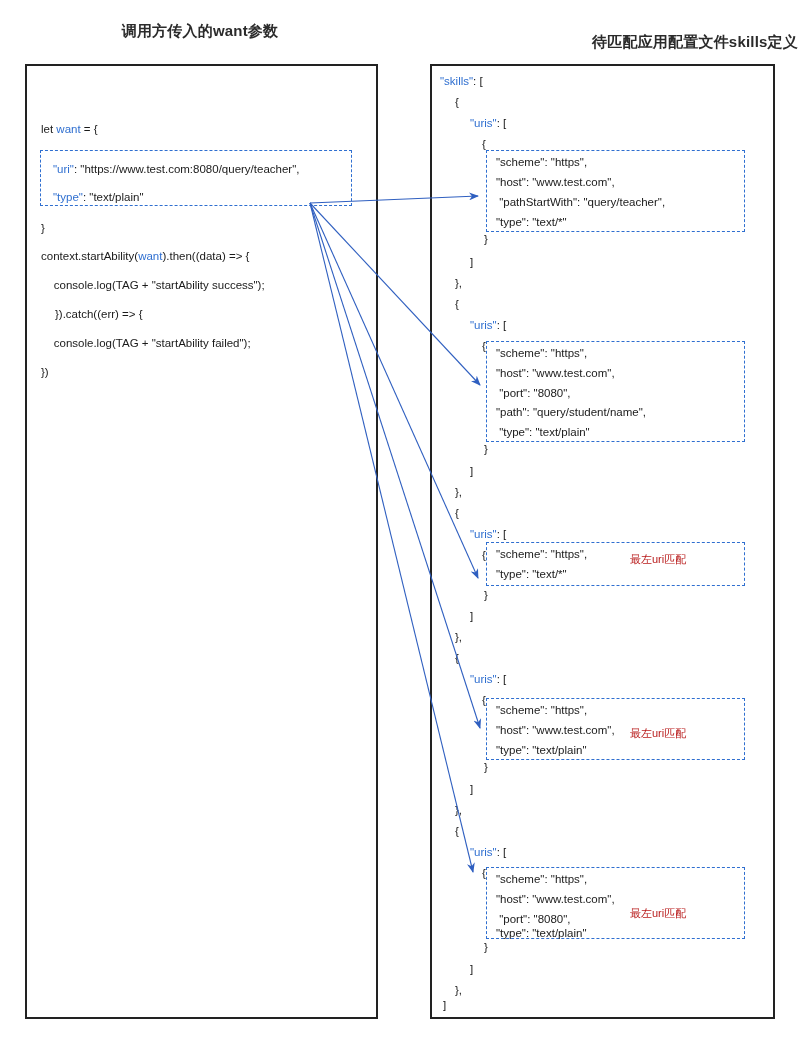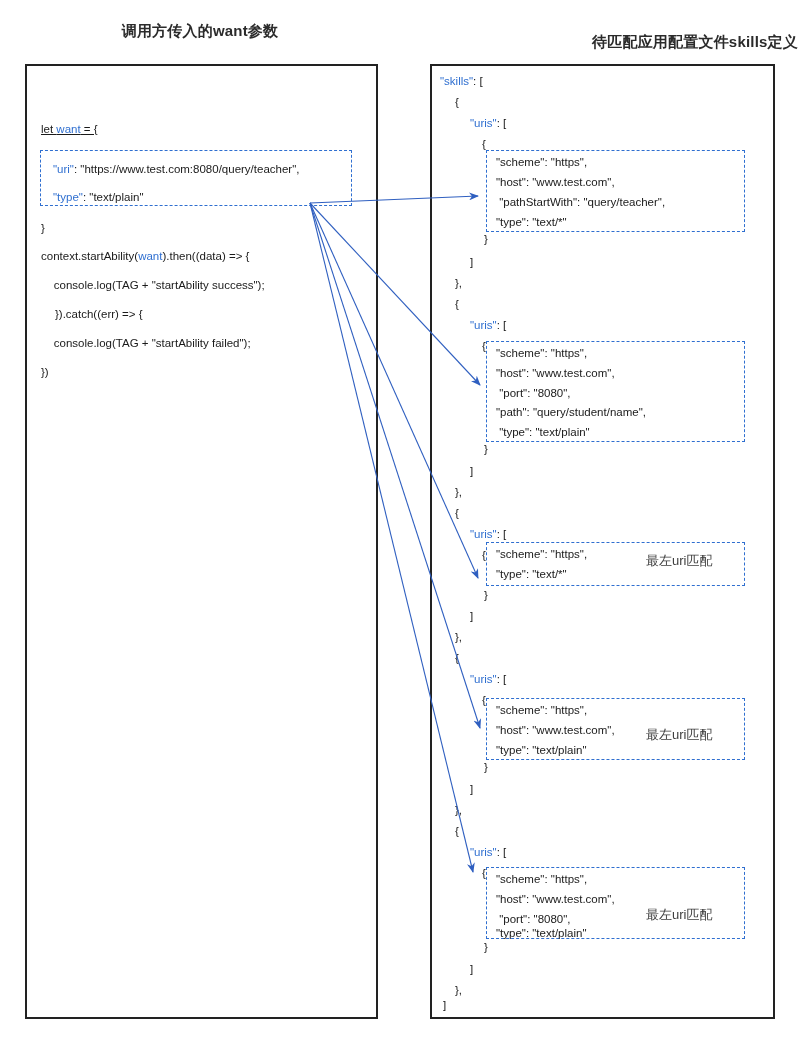--- a/index.html
+++ b/index.html
@@ -46,41 +46,40 @@
   .blu { color: #2f6fd0; }
 
   .dashbox {
     position: absolute;
     border: 1.6px dashed #2f6fd0;
     box-sizing: border-box;
     pointer-events: none;
   }
   .note {
     position: absolute;
-    font-size: 13px;
-    color: #404040;
+    font-size: 11px;
+    color: #b91c1c;
     white-space: nowrap;
-    margin-left: 16px;
   }
   svg.arrows {
     position: absolute;
     left: 0; top: 0;
     width: 800px; height: 1040px;
     pointer-events: none;
   }
 </style>
 </head>
 <body>
 
 <div class="title" id="title-left">调用方传入的want参数</div>
 <div class="title" id="title-right">待匹配应用配置文件skills定义</div>
 
 <div class="panel" id="panel-left"></div>
 
-<div class="code" style="left:41px; top:124px;text-decoration:underline;">let <span class="kw">want</span> = {</div>
+<div class="code" style="left:41px; top:124px;">let <span class="kw">want</span> = {</div>
 
 <div class="dashbox" style="left:40px; top:150px; width:312px; height:56px;"></div>
 <div class="code" style="left:53px; top:164px;"><span class="blu">"uri"</span><span>: "https://www.test.com:8080/query/teacher",</span></div>
 <div class="code" style="left:53px; top:192px;"><span class="blu">"type"</span><span>: "text/plain"</span></div>
 
 <div class="code" style="left:41px; top:223px;">}</div>
 <div class="code" style="left:41px; top:251px;">context.startAbility(<span class="kw">want</span>).then((data) =&gt; {</div>
 <div class="code" style="left:41px; top:280px;">    console.log(TAG + "startAbility success");</div>
 <div class="code" style="left:55px; top:309px;">}).catch((err) =&gt; {</div>
 <div class="code" style="left:41px; top:338px;">    console.log(TAG + "startAbility failed");</div>

